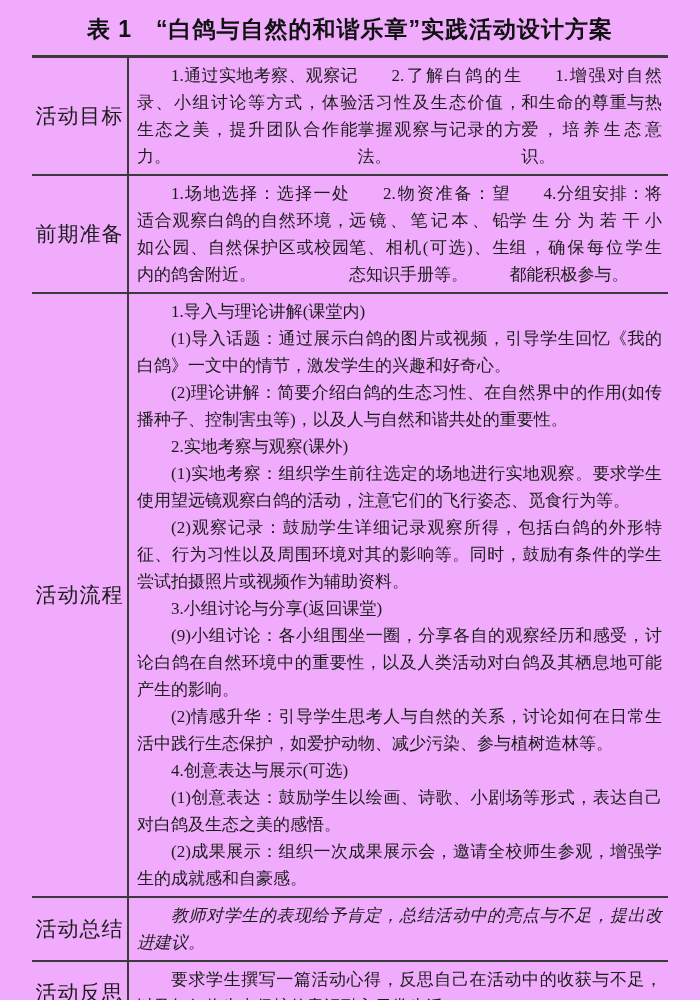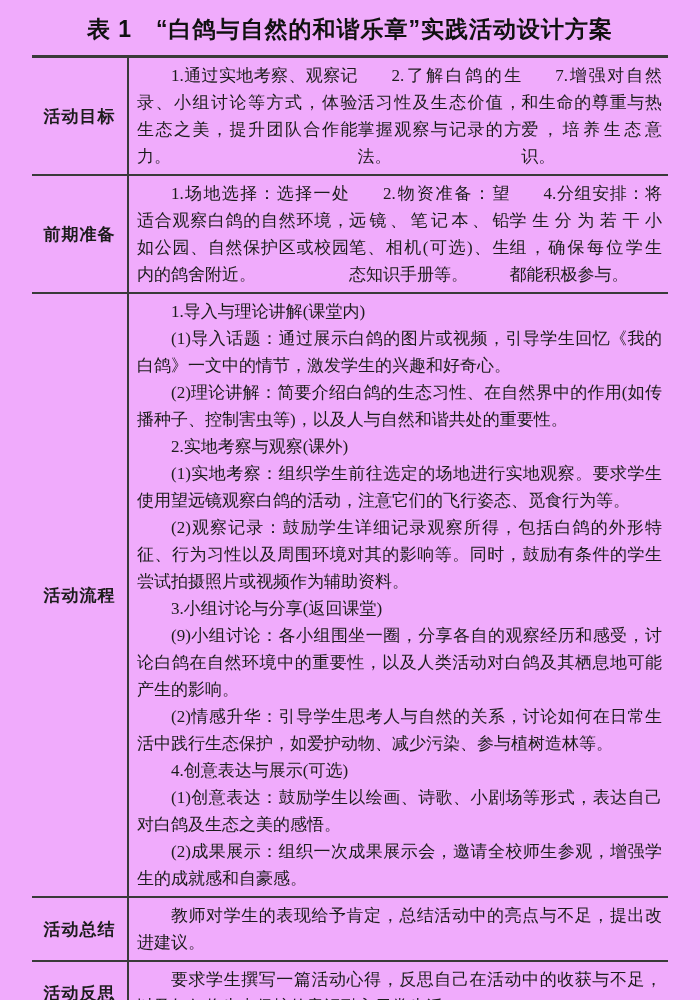--- a/index.html
+++ b/index.html
@@ -39,61 +39,60 @@
   .t-row + .t-row {
     border-top: 2px solid #3a3a3a;
   }
   .label-cell {
     width: 97px;
     min-width: 97px;
     border-right: 2px solid #3a3a3a;
     display: flex;
     align-items: center;
     justify-content: center;
-    font-size: 17px;
+    font-size: 21px;
     letter-spacing: 1px;
     text-align: center;
     box-sizing: border-box;
     padding: 4px 2px;
-    font-weight: bold;
   }
   .content-cell {
     flex: 1;
     box-sizing: border-box;
     padding: 4px 6px 4px 8px;
   }
   .content-cell p {
     margin: 0;
     font-size: 17px;
     line-height: 27px;
     text-indent: 2em;
     text-align: justify;
     color: #1c1c1c;
   }
   .row-goals    .content-cell { min-height: 110px; display: flex; flex-direction: row; justify-content: center; }
   .row-prep     .content-cell { min-height: 110px; display: flex; justify-content: center; }
   .row-process  .content-cell { min-height: 588px; display: flex; flex-direction: column; justify-content: flex-start; }
-  .row-summary  .content-cell { min-height: 36px;  display: flex; flex-direction: column; justify-content: center; }
+  .row-summary  .content-cell { min-height: 36px;  display: flex; flex-direction: column; justify-content: center; font-style: italic; }
   .row-reflect  .content-cell { min-height: 54px;  display: flex; flex-direction: column; justify-content: center; }
 </style>
 </head>
 <body>
 
 <div class="page">
 
   <h1 class="doc-title">表 1　“白鸽与自然的和谐乐章”实践活动设计方案</h1>
 
   <div class="activity-table">
 
     <div class="t-row row-goals">
       <div class="label-cell">活动目标</div>
       <div class="content-cell">
         <p>1.通过实地考察、观察记录、小组讨论等方式，体验生态之美，提升团队合作能力。</p>
         <p>2.了解白鸽的生活习性及生态价值，掌握观察与记录的方法。</p>
-        <p>7.增强对自然和生命的尊重与热爱，培养生态意识。</p>
+        <p>1.增强对自然和生命的尊重与热爱，培养生态意识。</p>
       </div>
     </div>
 
     <div class="t-row row-prep">
       <div class="label-cell">前期准备</div>
       <div class="content-cell">
         <p>1.场地选择：选择一处适合观察白鸽的自然环境，如公园、自然保护区或校园内的鸽舍附近。</p>
         <p>2.物资准备：望远镜、笔记本、铅笔、相机(可选)、生态知识手册等。</p>
         <p>4.分组安排：将学生分为若干小组，确保每位学生都能积极参与。</p>
       </div>

